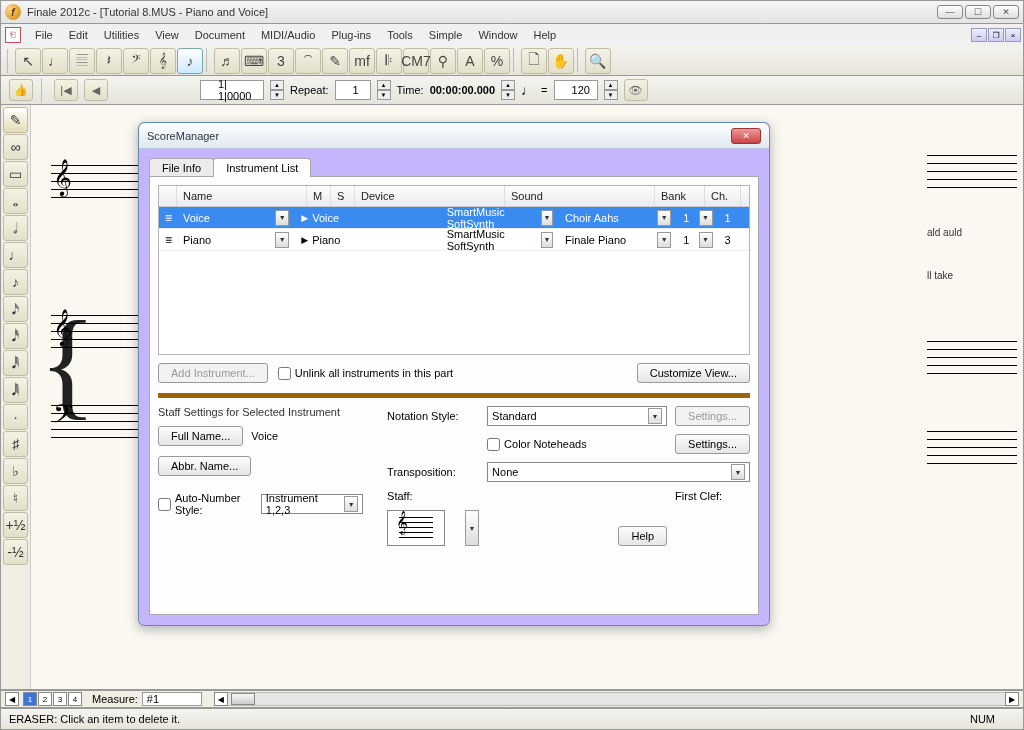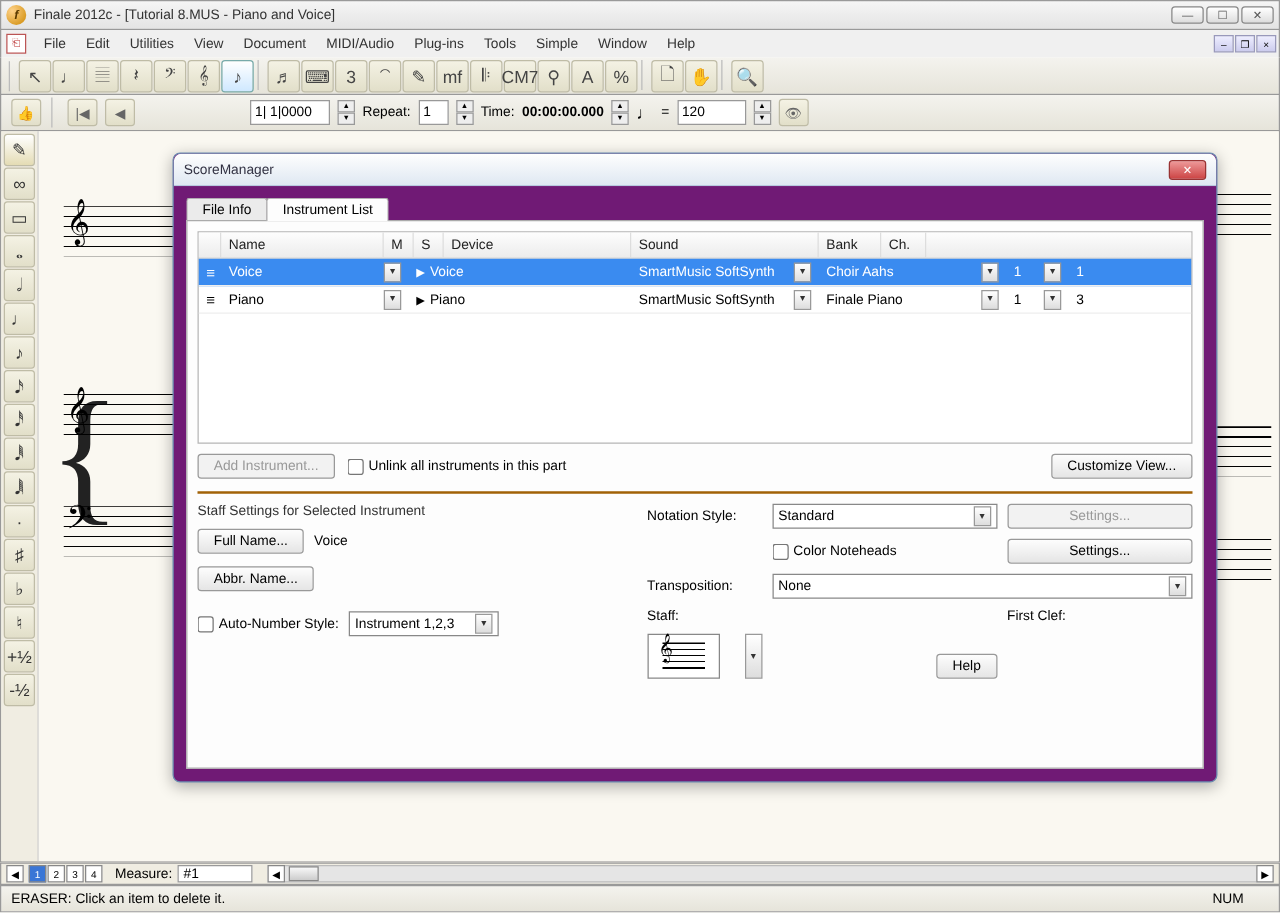--- a/index.html
+++ b/index.html
@@ -17,21 +17,21 @@
 .menubar .mdi-btns { margin-left: auto; display: flex; gap: 1px; margin-right: 2px; }
 .mdi-btn { width: 16px; height: 14px; border: 1px solid #99b; background: linear-gradient(#eef,#cce); font-size: 8px; display: flex; align-items: center; justify-content: center; }
 
 .toolbar { height: 30px; background: linear-gradient(#f4f3ee, #e6e4da); border: 1px solid #999; border-top: none; display: flex; align-items: center; padding: 0 4px; gap: 1px; }
 .tb-sep { width: 5px; height: 24px; border-left: 1px solid #bbb; margin: 0 2px; }
 .tb-btn { width: 26px; height: 26px; background: linear-gradient(#f4f2e4, #e2dfc9); border: 1px solid #bfbca6; border-radius: 3px; display: flex; align-items: center; justify-content: center; font-size: 14px; color: #444; }
 .tb-btn.active { background: linear-gradient(#fff, #cfe8ff); border-color: #7aa; }
 
 .playback-bar { height: 28px; background: linear-gradient(#f4f3ee, #e6e4da); border-left: 1px solid #999; border-right: 1px solid #999; display: flex; align-items: center; padding: 0 8px; gap: 6px; }
 .pb-btn { width: 24px; height: 22px; background: linear-gradient(#f4f2e4, #e2dfc9); border: 1px solid #bfbca6; border-radius: 3px; display: flex; align-items: center; justify-content: center; font-size: 11px; color: #666; }
-.pb-field { height: 20px; background: #fff; border: 1px solid #999; padding: 0 3px; display: flex; align-items: center; }
+.pb-field { height: 20px; background: #fff; border: 1px solid #999; padding: 0 17px; display: flex; align-items: center; }
 .pb-spin { width: 14px; height: 20px; display: flex; flex-direction: column; }
 .pb-spin div { flex: 1; border: 1px solid #999; background: #eee; font-size: 6px; display: flex; align-items: center; justify-content: center; }
 
 .workspace { position: absolute; top: 104px; bottom: 40px; left: 0; right: 0; background: #f6f3ea; border: 1px solid #999; display: flex; }
 .left-tools { width: 30px; background: #f0ede2; display: flex; flex-direction: column; gap: 1px; padding: 2px; border-right: 1px solid #ccc; }
 .lt-btn { height: 26px; background: linear-gradient(#f4f2e4, #e2dfc9); border: 1px solid #bfbca6; border-radius: 3px; display: flex; align-items: center; justify-content: center; font-size: 14px; color: #333; }
 .lt-btn.first { background: linear-gradient(#fff, #e4dcb4); }
 
 .score-area { flex: 1; background: #faf8f1; position: relative; overflow: hidden; padding: 40px 20px; }
 .staff-group { position: absolute; display: flex; flex-direction: column; gap: 30px; }
@@ -47,21 +47,21 @@
 .sb-btn { width: 14px; height: 14px; border: 1px solid #888; background: #fff; font-size: 8px; display: flex; align-items: center; justify-content: center; }
 .sb-btn.active { background: #3a76d6; color: #fff; }
 .sb-field { background: #fff; border: 1px solid #999; padding: 0 4px; height: 14px; width: 60px; }
 .scroll-track { flex: 1; height: 14px; background: #e5e5e5; border: 1px solid #bbb; margin-left: 8px; position: relative; }
 .scroll-track .thumb { position: absolute; left: 0; width: 24px; top: 0; bottom: 0; background: linear-gradient(#f8f8f8,#ccc); border: 1px solid #888; }
 
 .footer { position: absolute; bottom: 0; left: 0; right: 0; height: 22px; background: linear-gradient(#f4f3ee, #e6e4da); border: 1px solid #999; display: flex; align-items: center; padding: 0 8px; }
 .footer .num { margin-left: auto; margin-right: 20px; }
 
 
-.dialog { position: absolute; left: 138px; top: 122px; width: 836px; height: 504px; background: #701a75; border: 1px solid #6a8bb0; border-radius: 6px; box-shadow: 0 3px 12px rgba(0,0,0,0.3); display: flex; flex-direction: column; }
+.dialog { position: absolute; left: 138px; top: 122px; width: 632px; height: 504px; background: #c4b5fd; border: 1px solid #6a8bb0; border-radius: 6px; box-shadow: 0 3px 12px rgba(0,0,0,0.3); display: flex; flex-direction: column; }
 .dlg-title { height: 26px; background: linear-gradient(#fefefe, #dfe8f2); border-bottom: 1px solid #b8c9df; border-radius: 6px 6px 0 0; display: flex; align-items: center; padding: 0 8px; color: #334; }
 .dlg-close { margin-left: auto; width: 30px; height: 16px; background: linear-gradient(#e99,#c44); border: 1px solid #933; border-radius: 3px; color: #fff; display: flex; align-items: center; justify-content: center; font-size: 9px; }
 
 .dlg-body { flex: 1; padding: 6px 10px 10px 10px; display: flex; flex-direction: column; }
 .tabs { display: flex; height: 22px; align-items: flex-end; }
 .tab { padding: 3px 12px; border: 1px solid #aaa; border-bottom: none; background: #ebebeb; border-radius: 3px 3px 0 0; margin-right: -1px; }
 .tab.active { background: #fdfdfd; position: relative; z-index: 2; }
 .tab-panel { border: 1px solid #aaa; background: #fdfdfd; flex: 1; margin-top: -1px; padding: 8px; display: flex; flex-direction: column; }
 
 .grid { border: 1px solid #b5b5b5; background: #fff; height: 170px; }
@@ -75,21 +75,21 @@
 .dd-arrow { width: 14px; height: 16px; background: linear-gradient(#fff,#ddd); border: 1px solid #999; display: flex; align-items: center; justify-content: center; font-size: 7px; color: #333; margin-left: auto; }
 .handle { font-size: 12px; color: inherit; }
 .play { font-size: 9px; }
 
 .grid-actions { display: flex; align-items: center; gap: 10px; margin-top: 8px; }
 .btn { padding: 3px 12px; background: linear-gradient(#fdfdfd,#e5e5e5); border: 1px solid #999; border-radius: 3px; }
 .btn:disabled, .btn.disabled { color: #999; background: #f2f2f2; }
 .chk { display: flex; align-items: center; gap: 4px; }
 .chk input { width: 13px; height: 13px; }
 
-.settings { border-top: 2px solid #a16207; margin-top: 10px; padding-top: 8px; display: flex; gap: 24px; }
+.settings { border-top: 5px solid #a16207; margin-top: 10px; padding-top: 8px; display: flex; gap: 24px; }
 .settings-left { flex: 1; }
 .settings-right { flex: 1.3; display: grid; grid-template-columns: 92px 180px auto; row-gap: 8px; column-gap: 8px; align-items: center; }
 .sect-title { color: #333; margin-bottom: 8px; }
 .frow { display: flex; align-items: center; gap: 8px; margin-bottom: 10px; }
 .sel { height: 20px; background: #fff; border: 1px solid #888; display: flex; align-items: center; padding: 0 4px; position: relative; }
 .sel .dd-arrow { margin-left: auto; }
 .clef-box { width: 58px; height: 36px; border: 1px solid #888; background: #fff; display: flex; align-items: center; justify-content: center; position: relative; }
 .clef-box .mini-staff { width: 34px; height: 22px; background: repeating-linear-gradient(to bottom, #000 0, #000 1px, transparent 1px, transparent 5px); position: relative;}
 .clef-box .mini-clef { position: absolute; left: 8px; top: 0px; font-size: 20px; font-family: serif; }
 .help-btn { align-self: flex-end; margin-left:auto; }
@@ -178,21 +178,21 @@
       <div>▼</div>
     </div>
   <span>Time:</span>
   <span style="font-weight:bold">00:00:00.000</span>
   <div class="pb-spin">
       <div>▲</div>
       <div>▼</div>
     </div>
   <span style="font-size:14px">♩</span>
   <span>=</span>
-  <div class="pb-field" style="width:55px">120</div>
+  <div class="pb-field" style="width:44px">120</div>
   <div class="pb-spin">
       <div>▲</div>
       <div>▼</div>
     </div>
   <div class="pb-btn">👁</div>
 </div>
 
 <div class="workspace">
   <div class="left-tools" id="lefttools">
       <div class="lt-btn first">✎</div>

